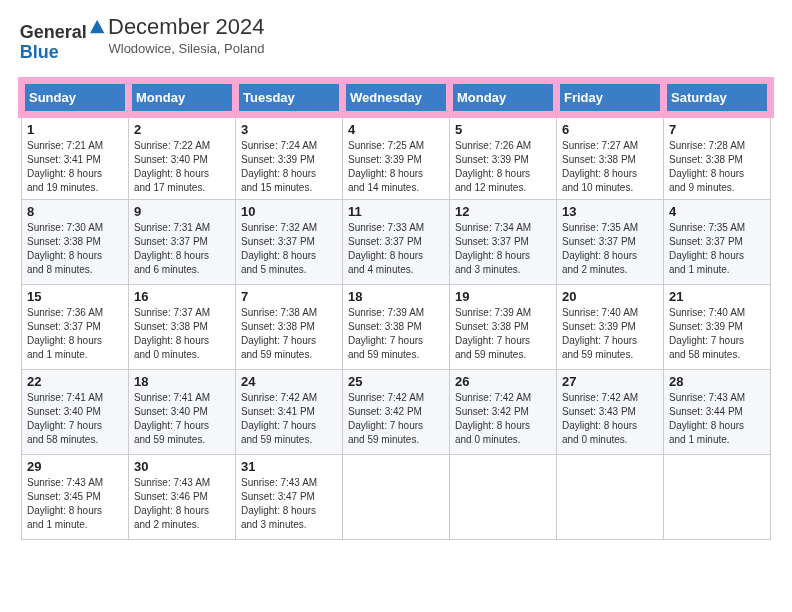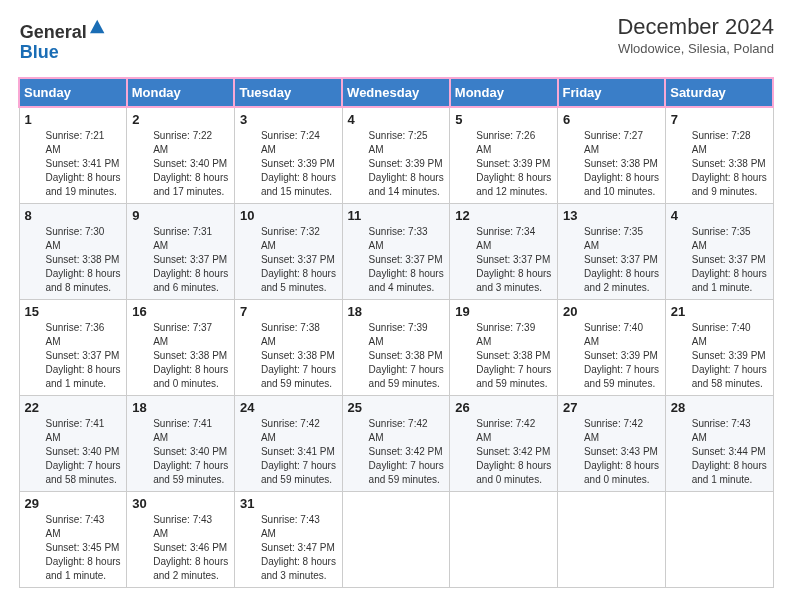--- a/index.html
+++ b/index.html
@@ -11,24 +11,22 @@
       padding: 0;
     }
     .page {
       width: 792px;
       min-height: 612px;
       background: #fff;
       padding: 15px 18px 10px 18px;
     }
     .header {
       display: flex;
-      justify-content: space-between;
       align-items: flex-start;
       margin-bottom: 12px;
-      gap: 44px;
     }
     .logo {
       display: flex;
       flex-direction: column;
       align-items: flex-start;
     }
     .title-area {
       text-align: right;
     }
     .month-title {
@@ -47,21 +45,21 @@
       border-collapse: collapse;
       font-size: 11px;
     }
     .calendar th {
       background: #3a7ec8;
       color: #fff;
       padding: 6px 4px;
       text-align: left;
       font-size: 13px;
       font-weight: bold;
-      border: 2px solid #f9a8d4;
+      border: 7px solid #f9a8d4;
     }
     .calendar td {
       border: 1px solid #ccc;
       vertical-align: top;
       padding: 4px 5px;
       width: 14.28%;
       height: 85px;
       background: #fff;
     }
     .calendar tr:nth-child(even) td {
@@ -71,21 +69,20 @@
       font-size: 13px;
       font-weight: bold;
       color: #222;
       display: block;
       margin-bottom: 2px;
     }
     .day-info {
       font-size: 10px;
       color: #333;
       line-height: 1.4;
-      margin-left: 21px;
     }
     .empty-cell {
       background: #fff !important;
     }
     .logo-svg {
       width: 90px;
       height: 50px;
     }
   </style>
 </head>

